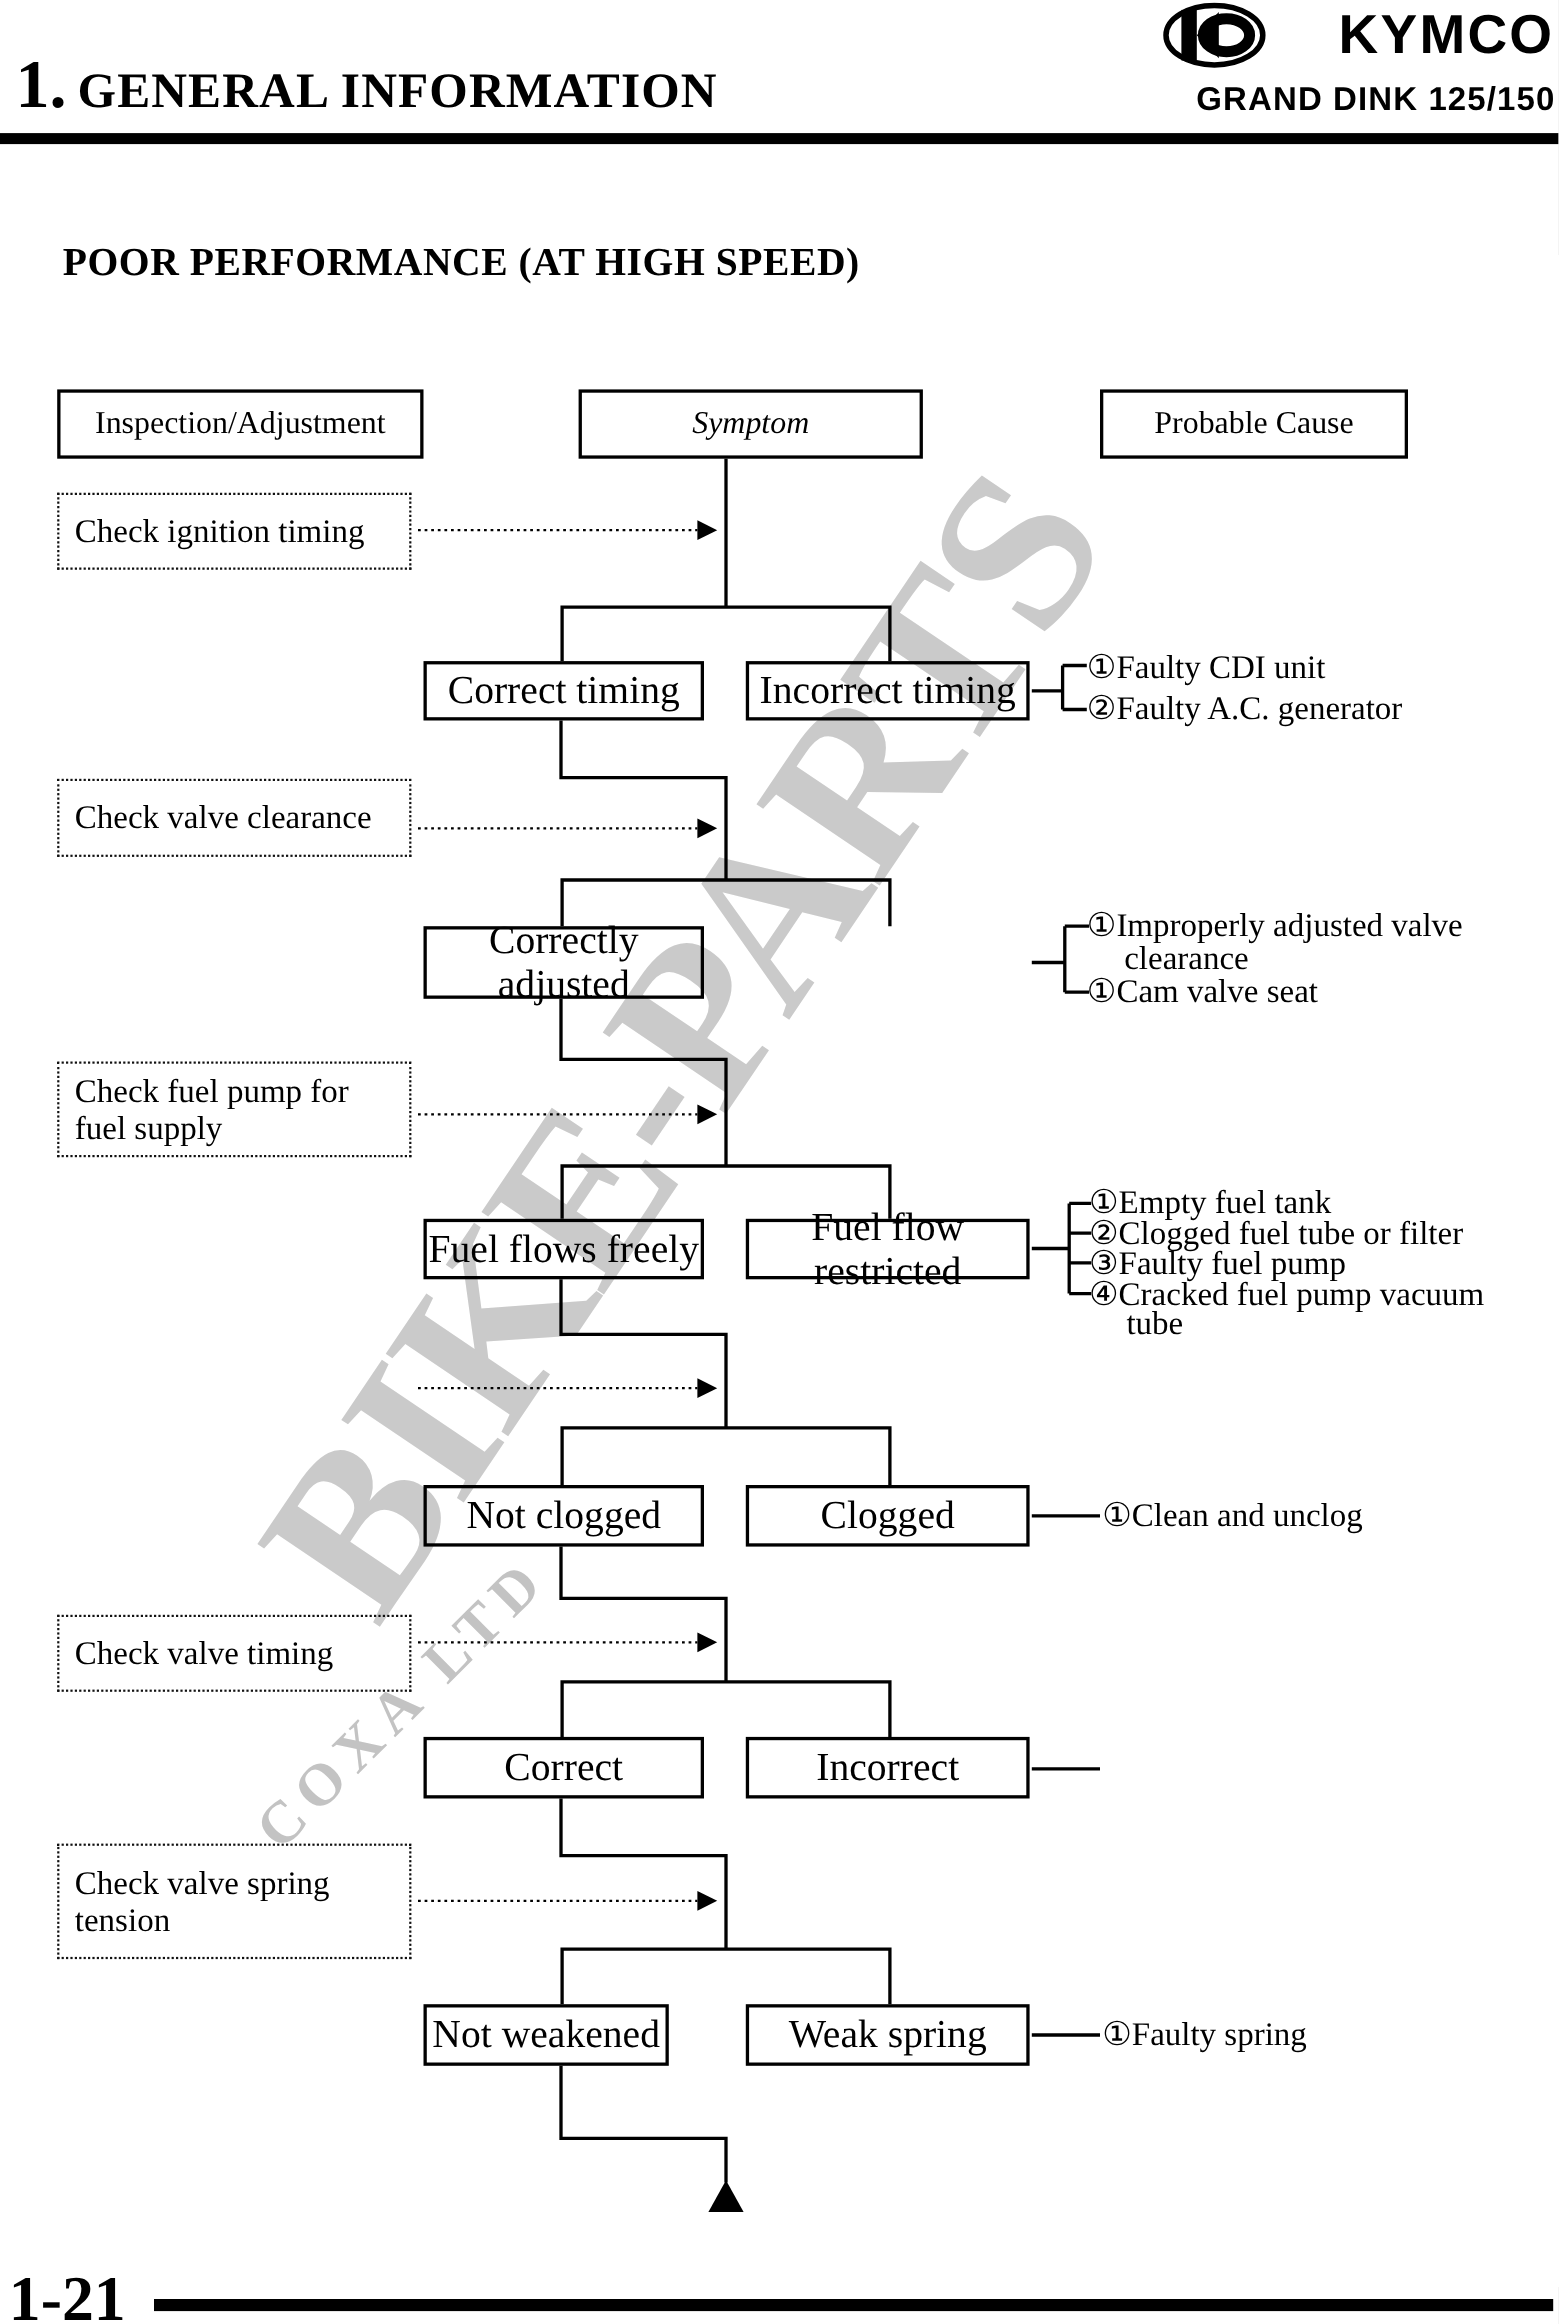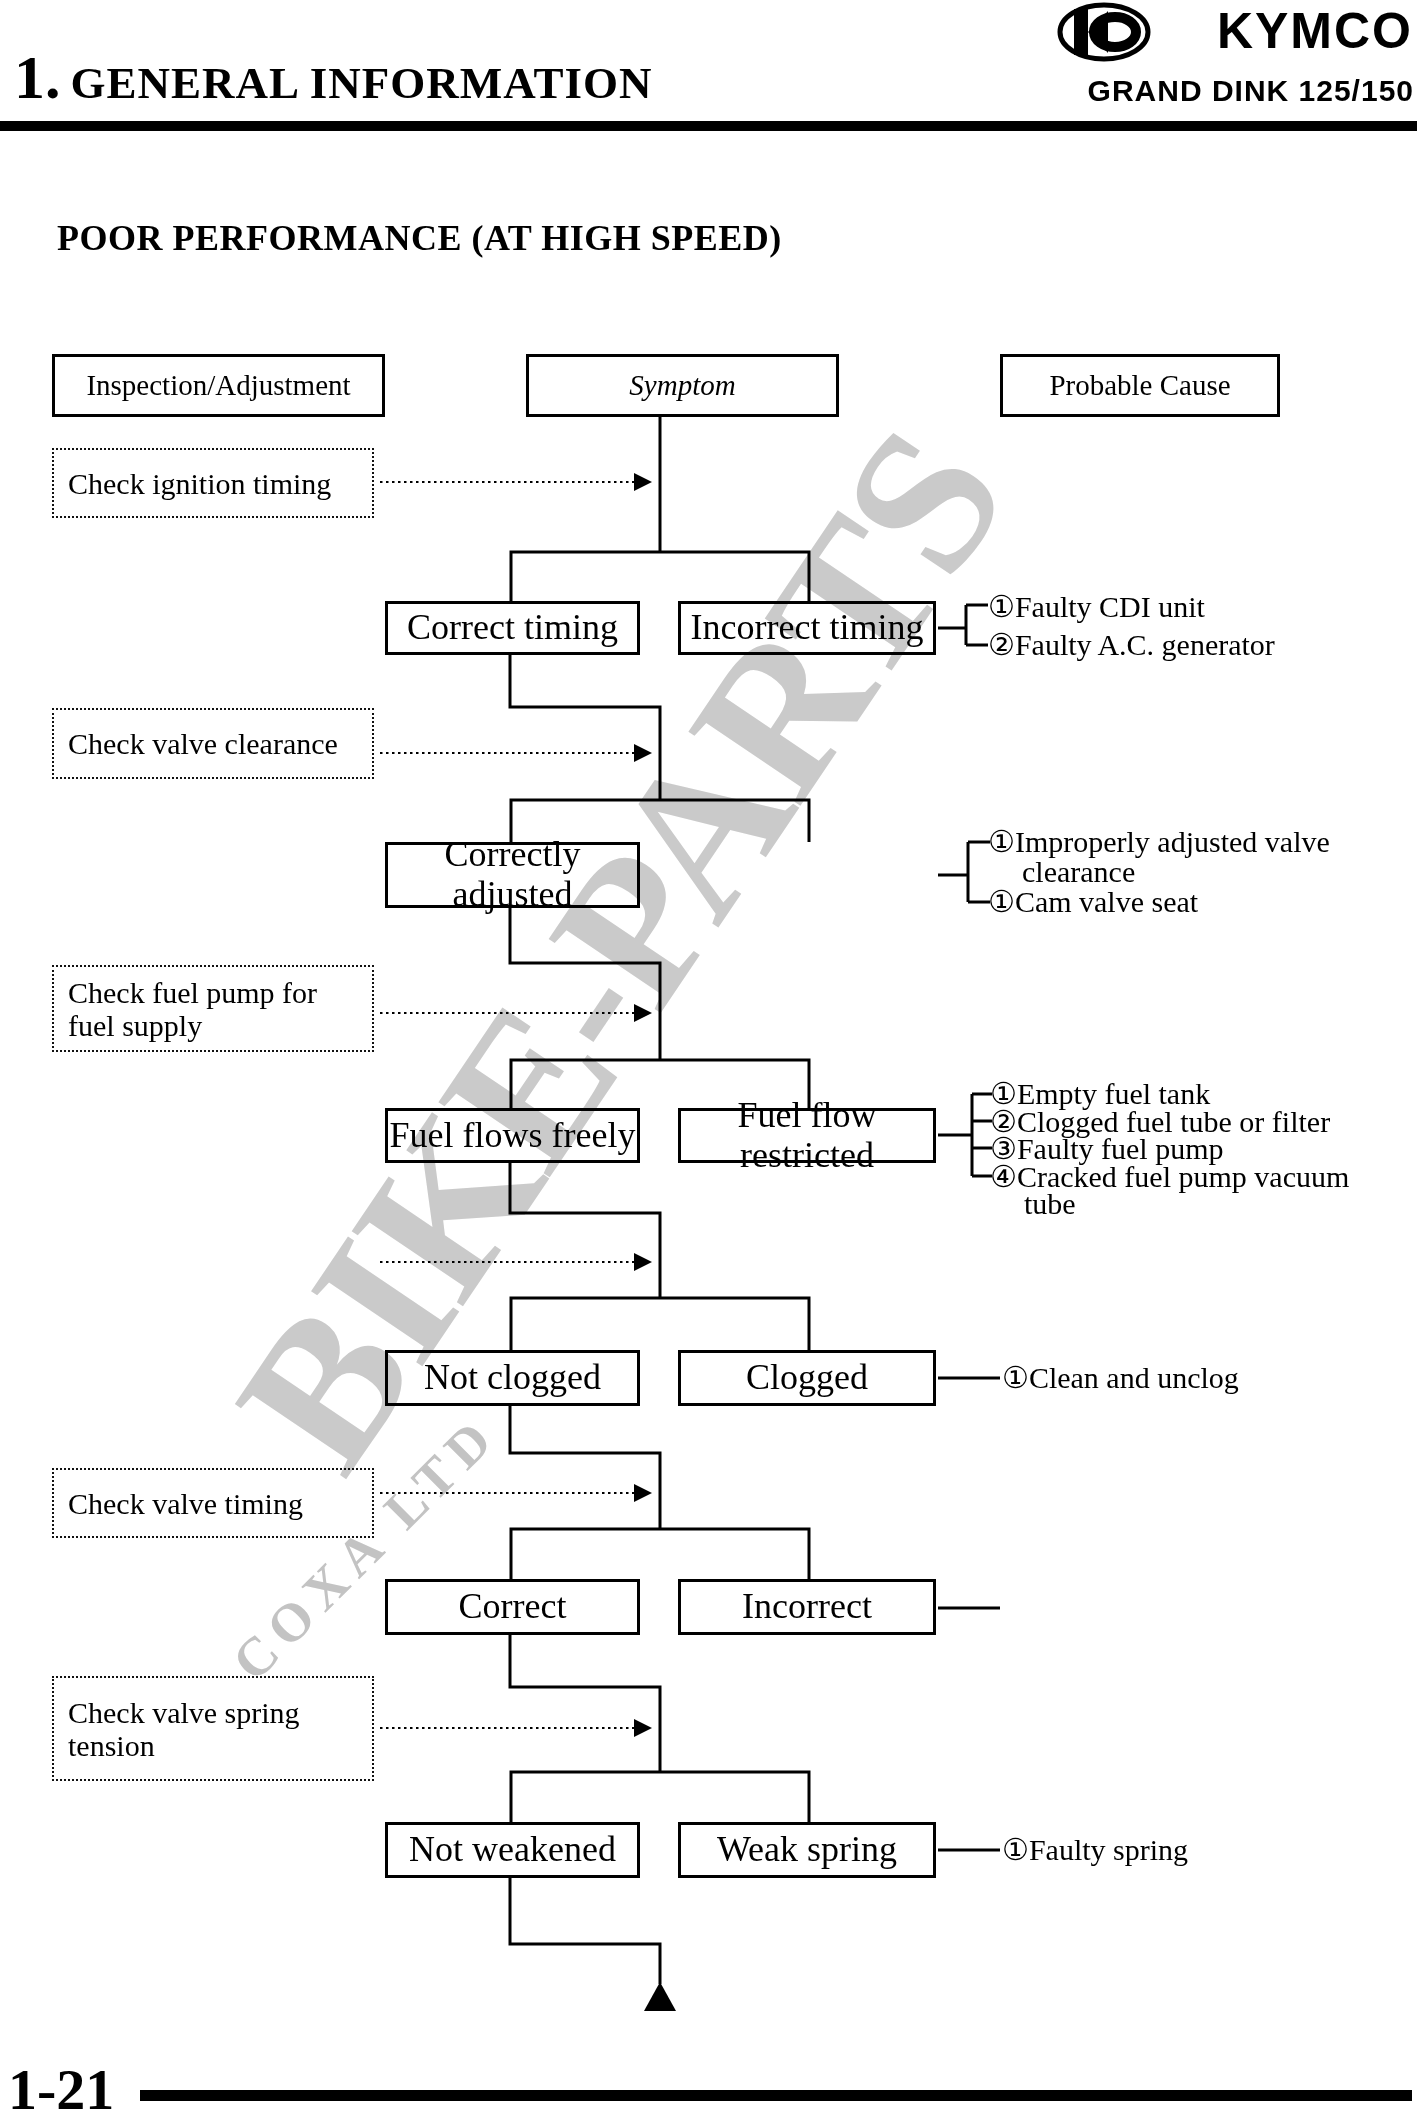--- a/index.html
+++ b/index.html
@@ -167,21 +167,21 @@
   <div class="dbox" style="top:1468px; height:70px;">
     <div>Check valve timing</div>
   </div>
   <div class="obox" style="left:385px; top:1579px; width:255px; height:56px;">Correct</div>
   <div class="obox" style="left:678px; top:1579px; width:258px; height:56px;">Incorrect</div>
 
   <div class="dbox" style="top:1676px; height:105px;">
     <div>Check valve spring</div>
     <div>tension</div>
   </div>
-  <div class="obox" style="left:385px; top:1822px; width:255px; height:56px;">Not weakened</div>
+  <div class="obox" style="left:385px; top:1822px; width:223px; height:56px;">Not weakened</div>
   <div class="obox" style="left:678px; top:1822px; width:258px; height:56px;">Weak spring</div>
   <div class="causes" style="left:1002px; top:1835px; line-height:30px;">
     <div class="cause-line">①Faulty spring</div>
   </div>
 
   <div class="page-num">1-21</div>
   <div class="footer-rule"></div>
 
 </div>
 

